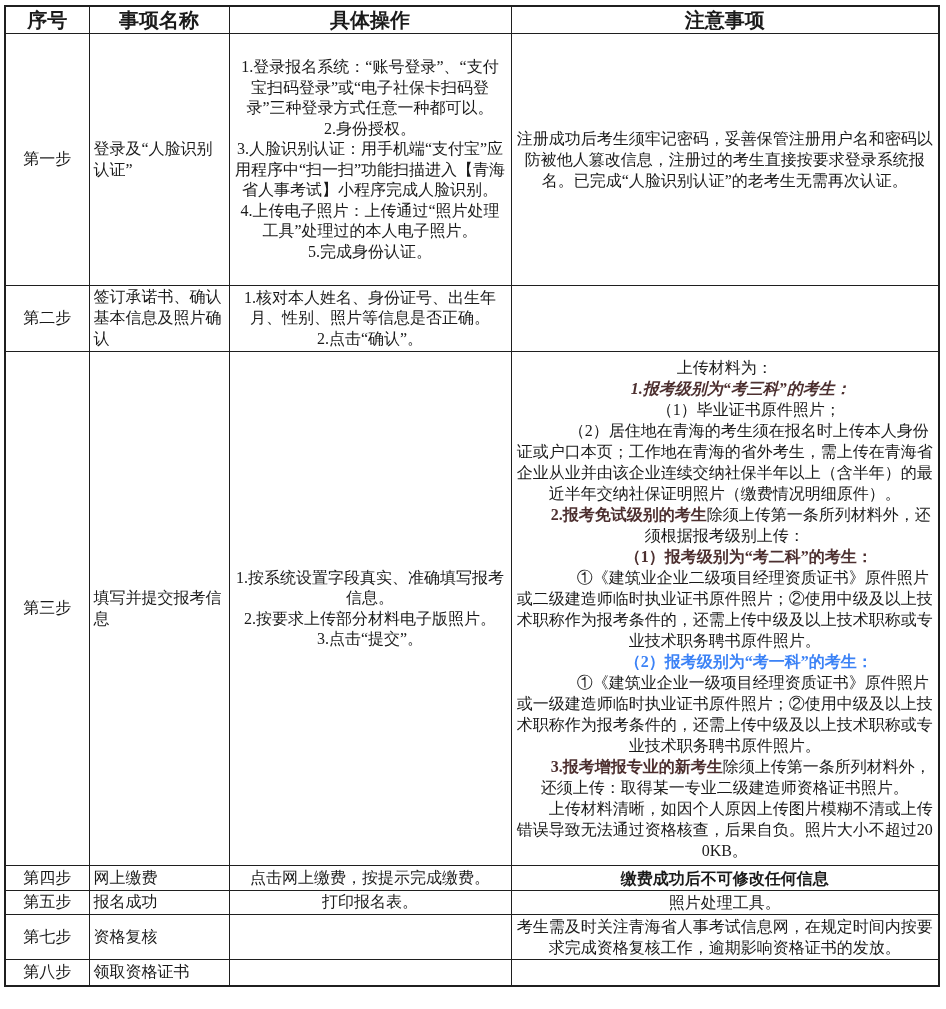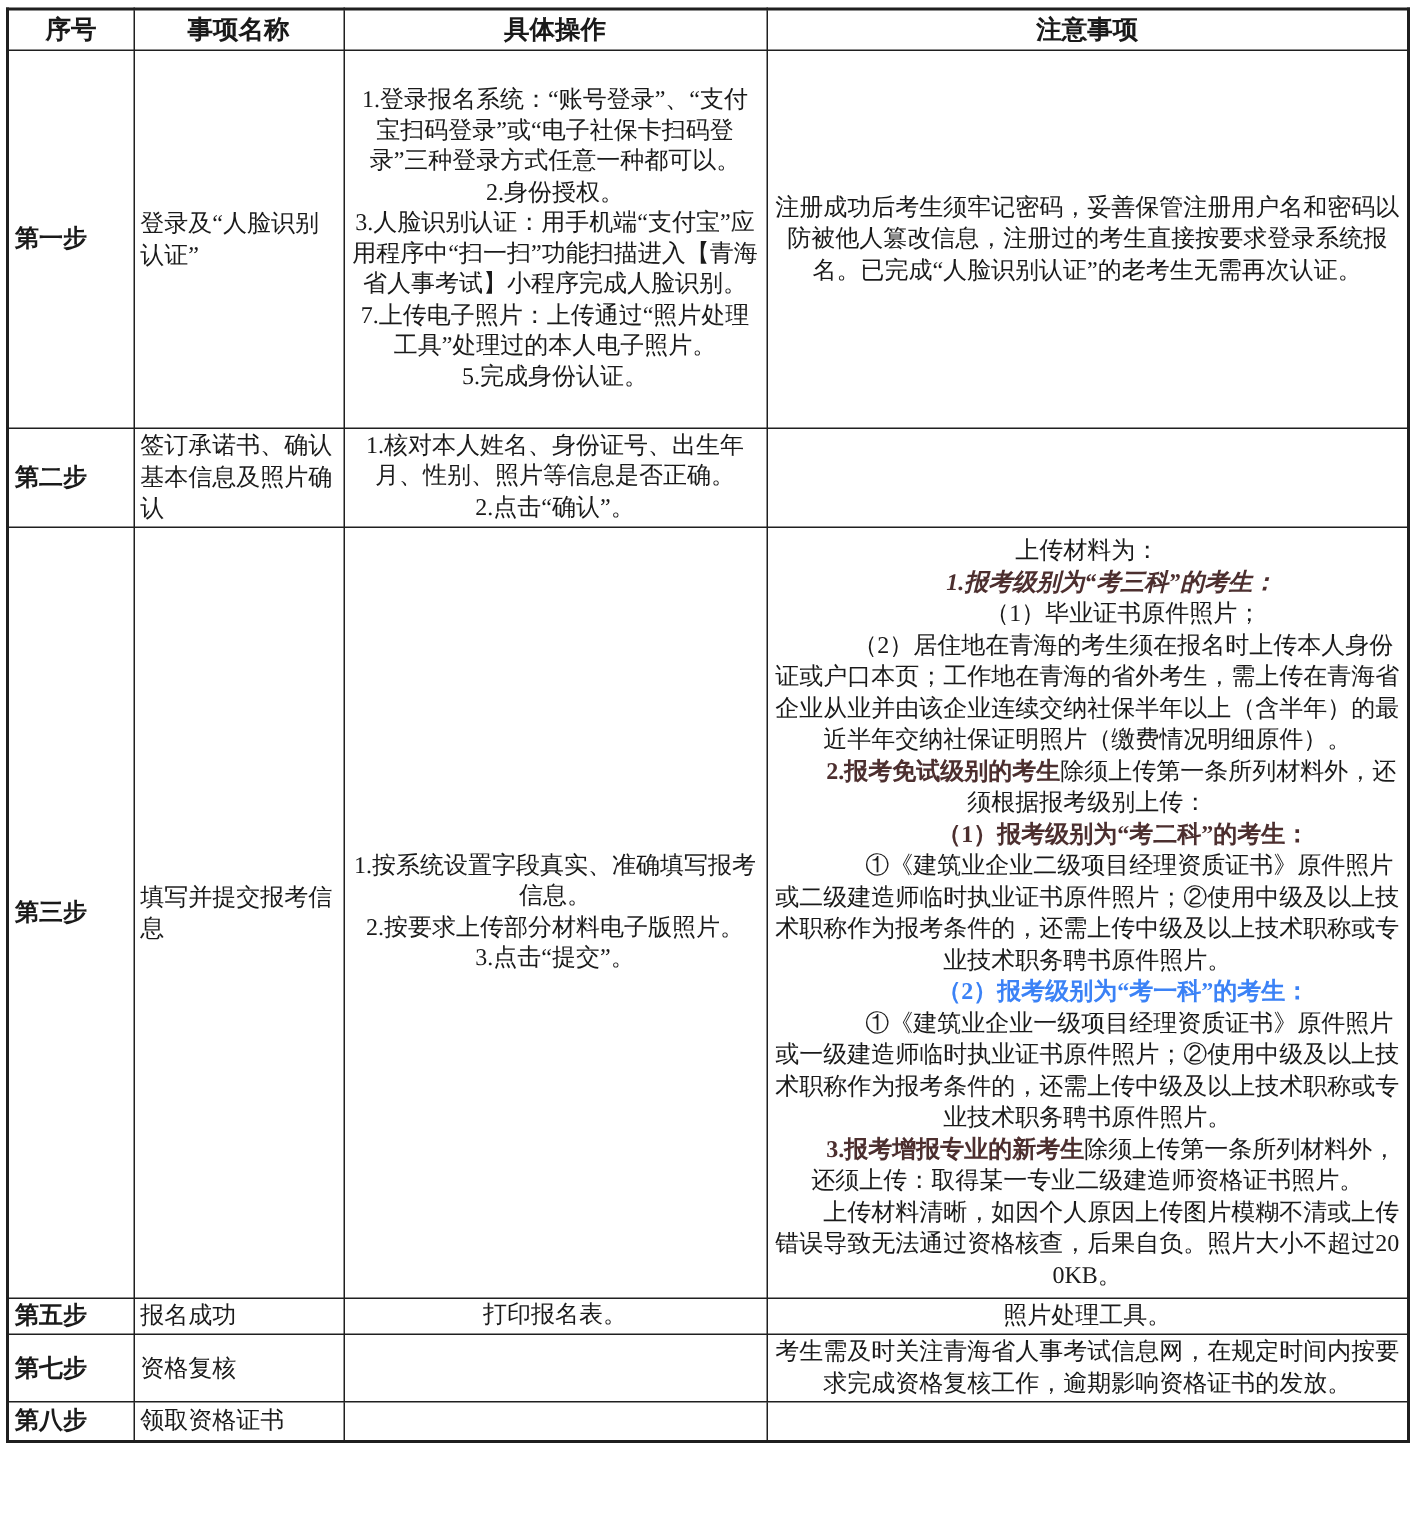--- a/index.html
+++ b/index.html
@@ -17,28 +17,28 @@
     border:2px solid #1f1f1f;
   }
   th,td{
     border:1px solid #1f1f1f;
     padding:1px 4px;
     vertical-align:middle;
     overflow:hidden;
     box-sizing:border-box;
   }
   th{
-    font-size:17px;
+    font-size:20px;
     font-weight:bold;
     text-align:center;
     line-height:24px;
     white-space:nowrap;
   }
   td{font-size:16px;}
-  td.c-step{text-align:left;font-weight:bold;}
+  td.c-step{text-align:center;}
   td.c-name{text-align:left;}
   td.c-ops p, td.c-notes p{
     margin:0;
     line-height:20.5px;
     word-break:break-all;
     text-align:center;
   }
   td.c-notes p{line-height:21px;}
   .bseg{font-weight:bold;}
 </style>
@@ -61,21 +61,21 @@
       </tr>
   </thead>
   <tbody>
       <tr style="height: 252px;">
         <td class="c-step">第一步</td>
         <td class="c-name">登录及“人脸识别认证”</td>
         <td class="c-ops">
           <p>1.登录报名系统：“账号登录”、“支付宝扫码登录”或“电子社保卡扫码登录”三种登录方式任意一种都可以。</p>
           <p>2.身份授权。</p>
           <p>3.人脸识别认证：用手机端“支付宝”应用程序中“扫一扫”功能扫描进入【青海省人事考试】小程序完成人脸识别。</p>
-          <p>7.上传电子照片：上传通过“照片处理工具”处理过的本人电子照片。</p>
+          <p>4.上传电子照片：上传通过“照片处理工具”处理过的本人电子照片。</p>
           <p>5.完成身份认证。</p>
         </td>
         <td class="c-notes">
           <p><span>注册成功后考生须牢记密码，妥善保管注册用户名和密码以防被他人篡改信息，注册过的考生直接按要求登录系统报名。已完成“人脸识别认证”的老考生无需再次认证。</span></p>
         </td>
       </tr>
       <tr style="height: 54px;">
         <td class="c-step">第二步</td>
         <td class="c-name">签订承诺书、确认基本信息及照片确认</td>
         <td class="c-ops">
@@ -99,20 +99,30 @@
           <p style="text-indent: 3em;"><span>（2）居住地在青海的考生须在报名时上传本人身份证或户口本页；工作地在青海的省外考生，需上传在青海省企业从业并由该企业连续交纳社保半年以上（含半年）的最近半年交纳社保证明照片（缴费情况明细原件）。</span></p>
           <p style="text-indent: 2em;"><span class="bseg" style="color: rgb(76, 47, 47);">2.报考免试级别的考生</span><span>除须上传第一条所列材料外，还须根据报考级别上传：</span></p>
           <p style="text-indent: 3em;"><span class="bseg" style="color: rgb(76, 47, 47);">（1）报考级别为“考二科”的考生：</span></p>
           <p style="text-indent: 3.5em;"><span>①《建筑业企业二级项目经理资质证书》原件照片或二级建造师临时执业证书原件照片；②使用中级及以上技术职称作为报考条件的，还需上传中级及以上技术职称或专业技术职务聘书原件照片。</span></p>
           <p style="text-indent: 3em;"><span class="bseg" style="color: #3b82f6;">（2）报考级别为“考一科”的考生：</span></p>
           <p style="text-indent: 3.5em;"><span>①《建筑业企业一级项目经理资质证书》原件照片或一级建造师临时执业证书原件照片；②使用中级及以上技术职称作为报考条件的，还需上传中级及以上技术职称或专业技术职务聘书原件照片。</span></p>
           <p style="text-indent: 2em;"><span class="bseg" style="color: rgb(76, 47, 47);">3.报考增报专业的新考生</span><span>除须上传第一条所列材料外，还须上传：取得某一专业二级建造师资格证书照片。</span></p>
           <p style="text-indent: 2em;"><span>上传材料清晰，如因个人原因上传图片模糊不清或上传错误导致无法通过资格核查，后果自负。照片大小不超过200KB。</span></p>
         </td>
       </tr>
+      <tr style="height: 25px;">
+        <td class="c-step">第四步</td>
+        <td class="c-name">网上缴费</td>
+        <td class="c-ops">
+          <p>点击网上缴费，按提示完成缴费。</p>
+        </td>
+        <td class="c-notes">
+          <p><span class="bseg">缴费成功后不可修改任何信息</span></p>
+        </td>
+      </tr>
       <tr style="height: 22px;">
         <td class="c-step">第五步</td>
         <td class="c-name">报名成功</td>
         <td class="c-ops">
           <p>打印报名表。</p>
         </td>
         <td class="c-notes">
           <p><span>照片处理工具。</span></p>
         </td>
       </tr>

